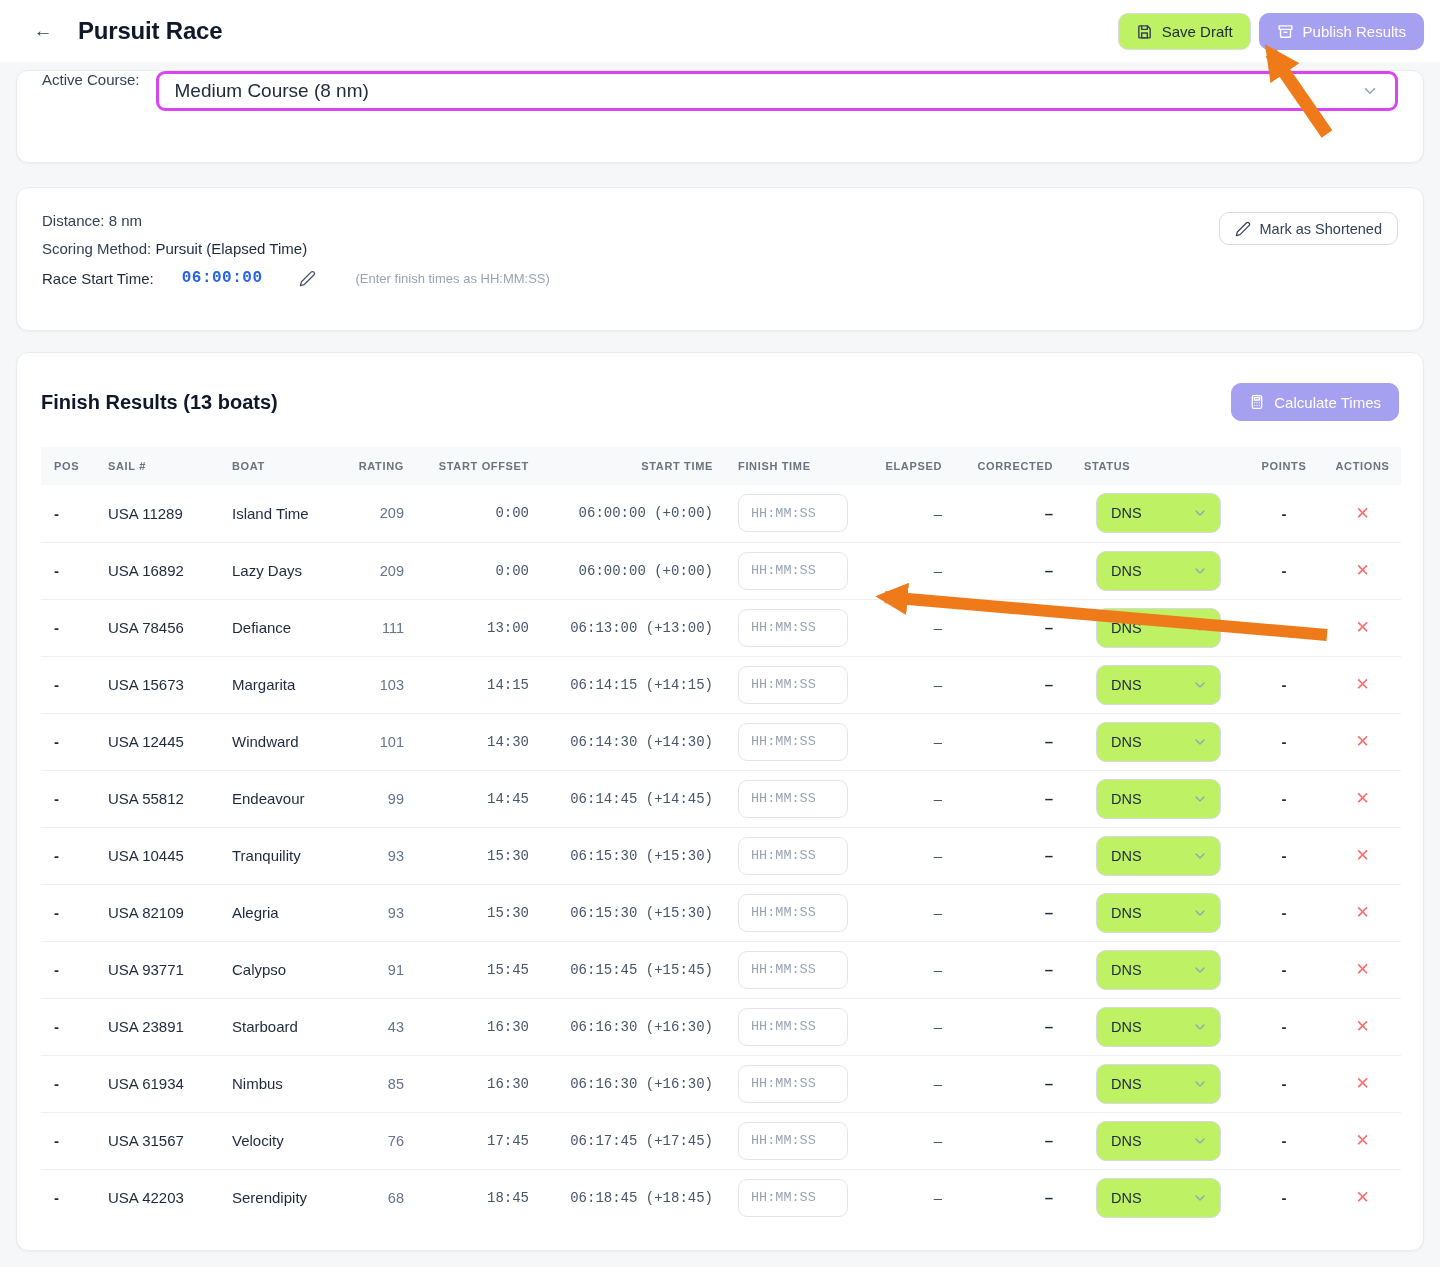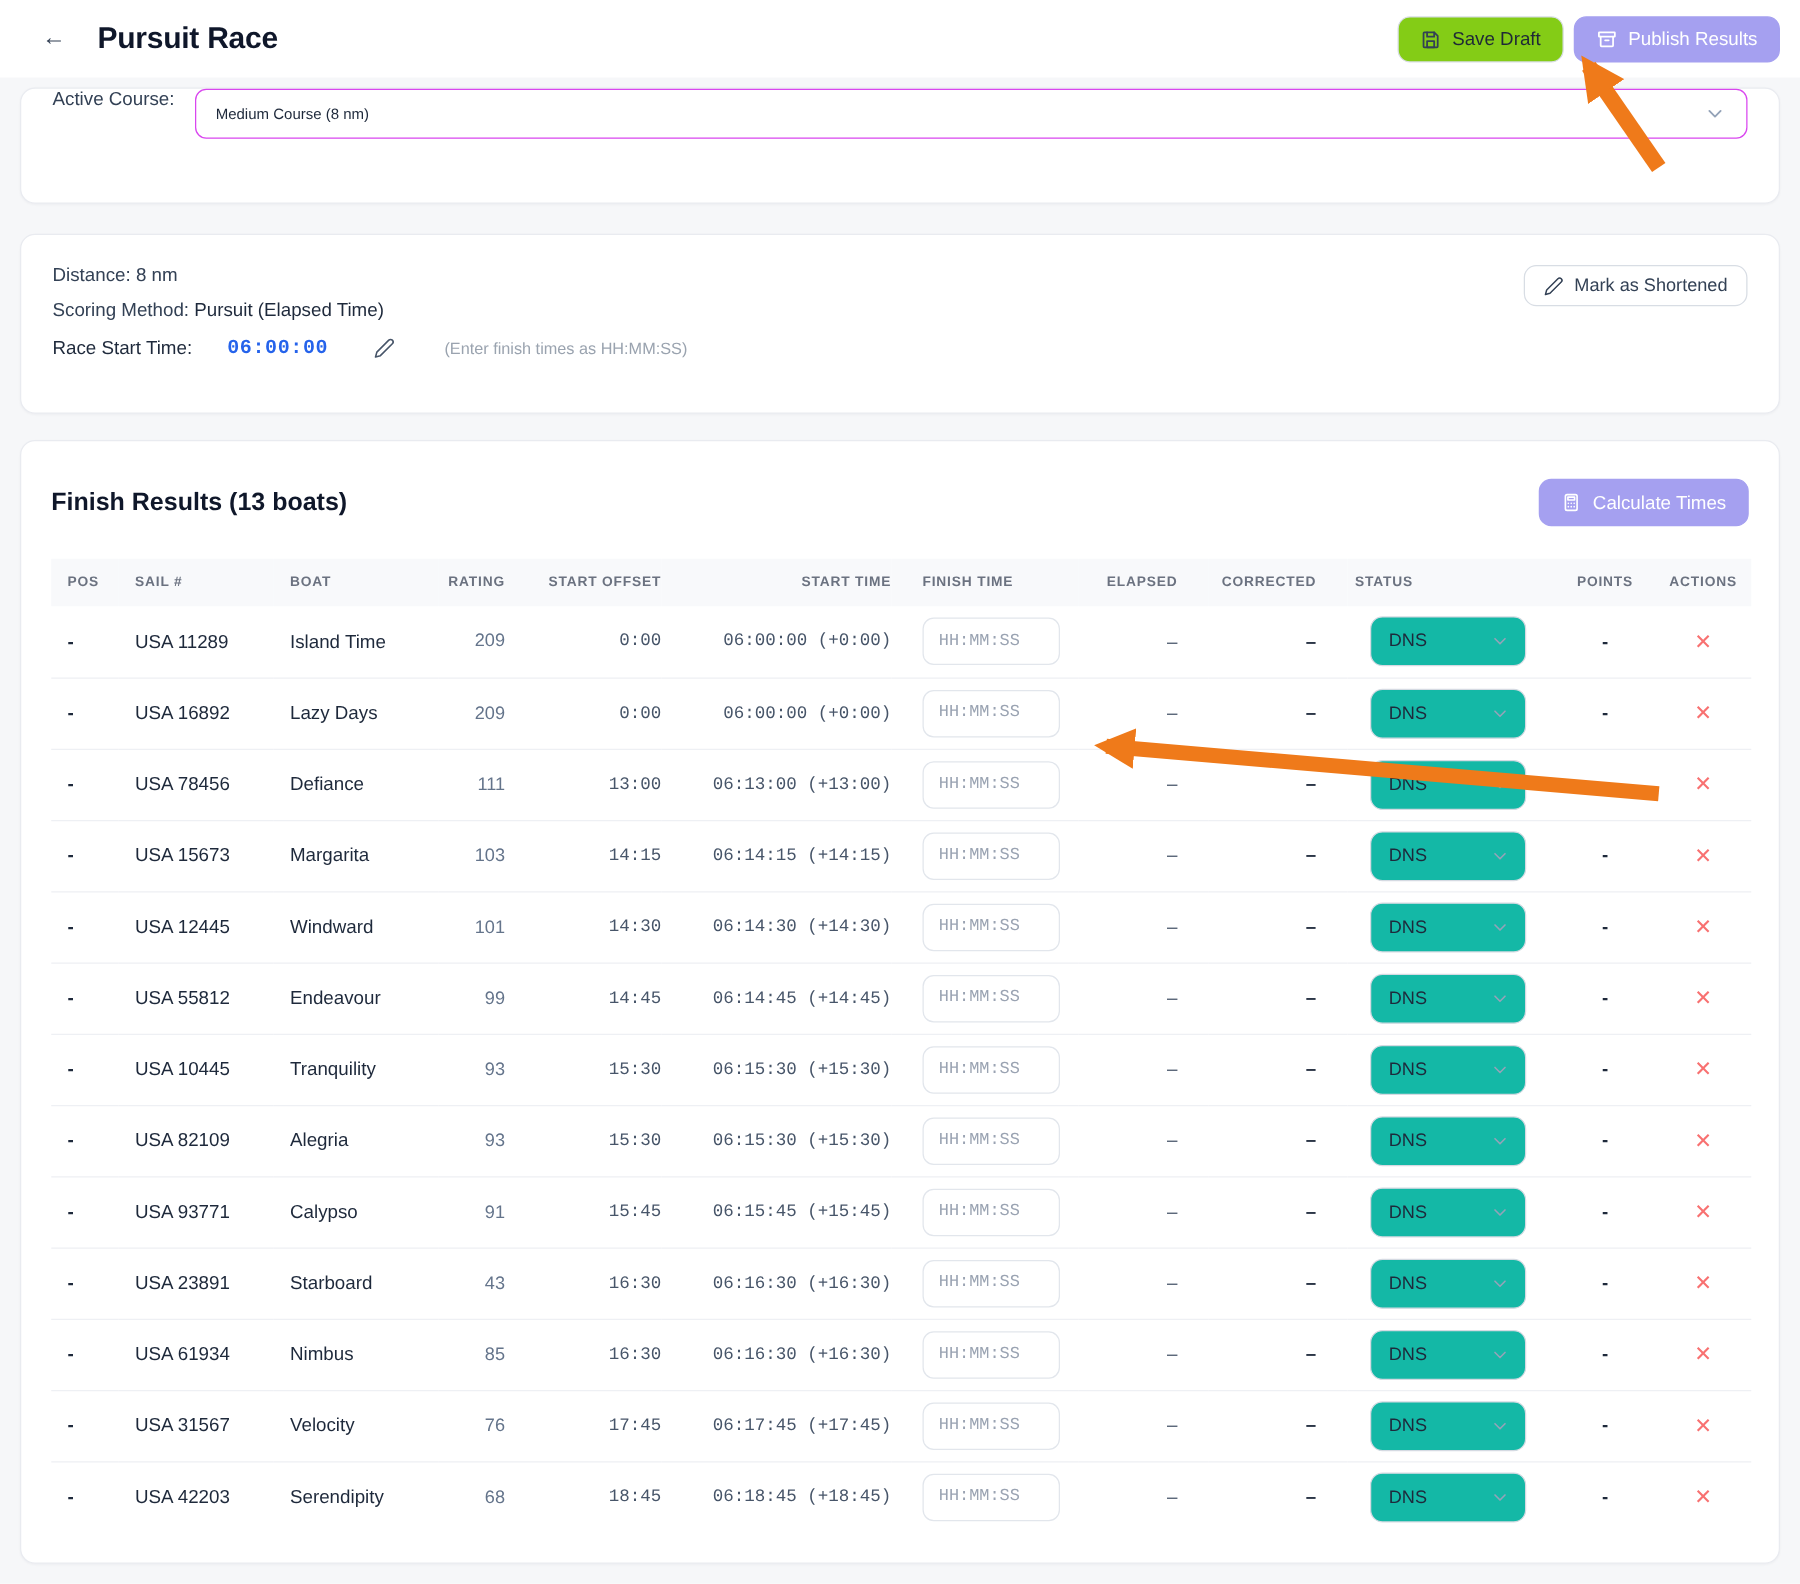--- a/index.html
+++ b/index.html
@@ -23,34 +23,34 @@
     width:34px; height:34px; display:flex; align-items:center; justify-content:center;
     font-size:19px; color:#334155; cursor:pointer; border-radius:8px; margin-left:10px;
   }
   .page-title { font-size:24px; font-weight:700; color:#0f172a; margin-left:18px; letter-spacing:-.2px; }
   .topbar-actions { margin-left:auto; display:flex; gap:8px; }
   .btn {
     display:inline-flex; align-items:center; gap:9px; height:37px; padding:0 17px;
     border-radius:10px; font-size:15px; cursor:pointer; white-space:nowrap;
     font-family:"Liberation Sans", sans-serif;
   }
-  .btn-outline { background:#84cc16; border:1px solid #d8dde4; color:#1f2937; font-weight:500; }
+  .btn-outline { background:#bef264; border:1px solid #d8dde4; color:#1f2937; font-weight:500; }
   .btn-primary { background:#a5a0f0; border:1px solid #a5a0f0; color:#ffffff; font-weight:500; }
   .btn svg { flex:0 0 auto; }
 
   
   .card {
     background:#ffffff; border:1px solid #e9ebf0; border-radius:12px;
     margin:0 16px; box-shadow:0 1px 2px rgba(16,24,40,.04);
   }
   .card-course { margin-top:8px; height:93px; display:flex; align-items:flex-start; padding:0 25px; }
   .course-label { font-size:15px; color:#334155; }
   .course-select {
-    margin-left:16px; flex:1; height:40px; border:1px solid #d946ef; border-radius:9px;
-    display:flex; align-items:center; padding:0 16px; font-size:12px; color:#1e293b;
+    margin-left:16px; flex:1; height:40px; border:3px solid #d946ef; border-radius:9px;
+    display:flex; align-items:center; padding:0 16px; font-size:19px; color:#1e293b;
     background:#ffffff; cursor:pointer;
   }
   .course-select .chev { margin-left:auto; }
 
   .card-info { margin-top:24px; height:144px; padding:22px 25px; position:relative; }
   .info-line { font-size:15px; color:#334155; line-height:21px; }
   .info-line + .info-line { margin-top:7px; }
   .info-strong { color:#1e293b; font-weight:500; }
   .start-line { margin-top:10px; display:flex; align-items:center; gap:28px; }
   .start-label { font-size:15px; color:#1e293b; font-weight:500; }
@@ -96,21 +96,21 @@
   td.corr-cell { color:#1e293b; font-weight:700; }
   td.points-cell { color:#1e293b; font-weight:700; }
 
   .finish-input {
     width:110px; height:38px; border:1px solid #e2e6ec; border-radius:9px;
     padding:0 12px; font-size:13.5px; color:#334155; outline:none; background:#fff;
   }
   .finish-input::placeholder { color:#9aa3b2; }
 
   .status-select {
-    width:125px; height:40px; border:1px solid #d5dae2; border-radius:10px; background:#14b8a6;
+    width:125px; height:40px; border:1px solid #d5dae2; border-radius:10px; background:#bef264;
     display:flex; align-items:center; padding:0 12px 0 14px; font-size:14.5px; color:#1e293b;
     cursor:pointer; margin-left:5px;
   }
   .status-select .chev { margin-left:auto; }
 
   .x-btn { color:#f87171; font-size:17px; cursor:pointer; font-weight:500; }
 
   .chev { color:#94a3b8; display:inline-flex; }
 
   

